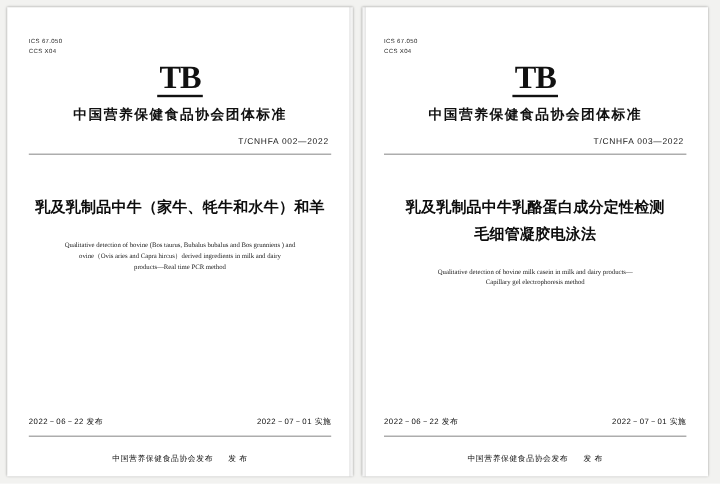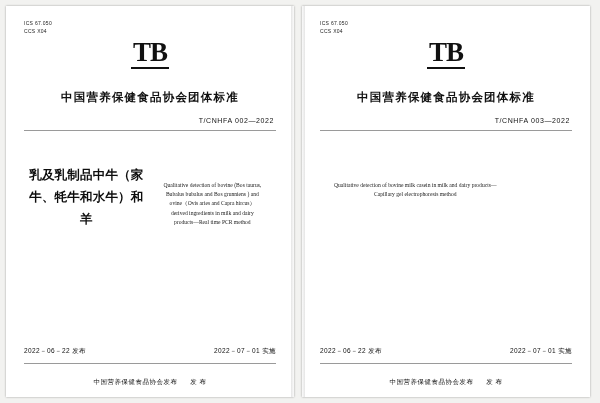--- a/index.html
+++ b/index.html
@@ -25,21 +25,21 @@
     box-sizing: border-box;
   }
 
   .cover {
     position: relative;
     width: 288px;
     height: 391px;
     background: #ffffff;
     box-shadow: 0 0 2px rgba(0,0,0,0.35);
     box-sizing: border-box;
-    padding: 14px 18px 10px 18px;
+    padding: 26px 18px 10px 18px;
     display: flex;
     flex-direction: column;
   }
   
   .cover.left::after {
     content: "";
     position: absolute;
     right: 0; top: 0; bottom: 0;
     width: 3px;
     background: linear-gradient(to right, rgba(0,0,0,0.10), rgba(0,0,0,0.02));
@@ -76,21 +76,21 @@
     border-bottom: 2px solid #111;
     padding: 0 2px 1px 2px;
   }
 
   .org-line {
     text-align: center;
     font-size: 11.5px;
     font-weight: bold;
     color: #111;
     letter-spacing: 1.2px;
-    margin-top: 21px;
+    margin-top: 7px;
     white-space: nowrap;
   }
 
   .std-no {
     text-align: right;
     font-size: 7px;
     color: #111;
     letter-spacing: 0.6px;
     margin-top: 12px;
     padding-right: 2px;
@@ -98,21 +98,21 @@
 
   .rule {
     border: 0;
     border-top: 1px solid #9a9a9a;
     margin: 6px 0 0 0;
   }
 
   .title-area {
     flex: 1;
     display: flex;
-    flex-direction: row;
+    flex-direction: column;
     justify-content: flex-start;
     padding-top: 34px;
   }
   .cn-title {
     text-align: center;
     font-size: 12.5px;
     font-weight: bold;
     line-height: 1.75;
     color: #0d0d0d;
     letter-spacing: 0.2px;
@@ -209,20 +209,22 @@
     </div>
 
     <div class="org-line">中国营养保健食品协会团体标准</div>
 
     <div class="std-no">T/CNHFA  003—2022</div>
 
     <hr class="rule">
 
     <div class="title-area">
       <div class="cn-title">
+        <span class="ln">乳及乳制品中牛乳酪蛋白成分定性检测</span>
+        <span class="ln">毛细管凝胶电泳法</span>
       </div>
       <div class="en-title">
         <span class="ln">Qualitative detection of bovine milk casein in milk and dairy products—</span>
         <span class="ln">Capillary gel electrophoresis method</span>
       </div>
     </div>
 
     <div class="dates">
       <span>2022－06－22 发布</span>
       <span>2022－07－01 实施</span>

